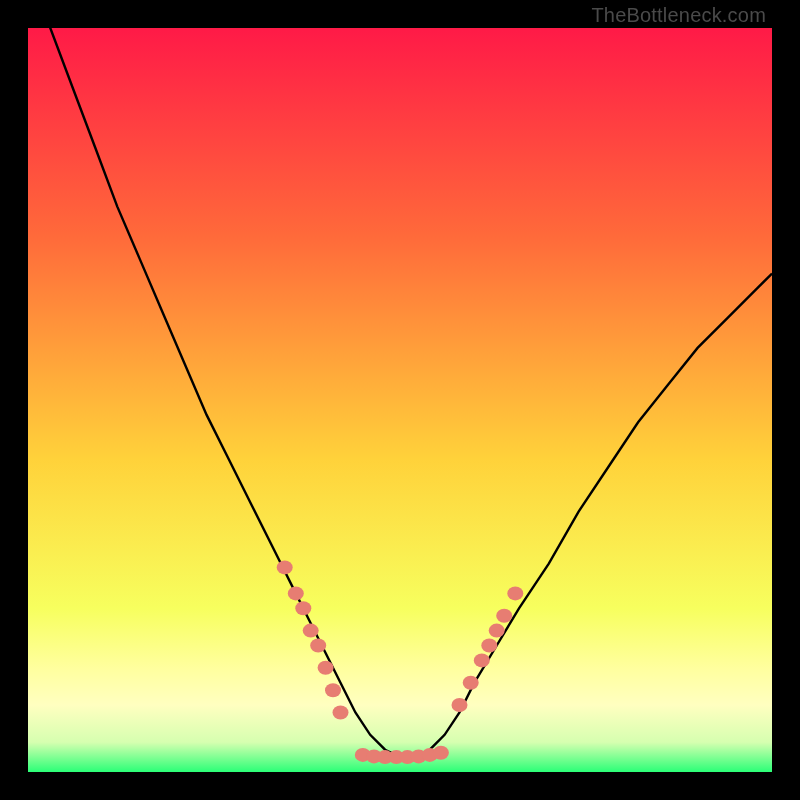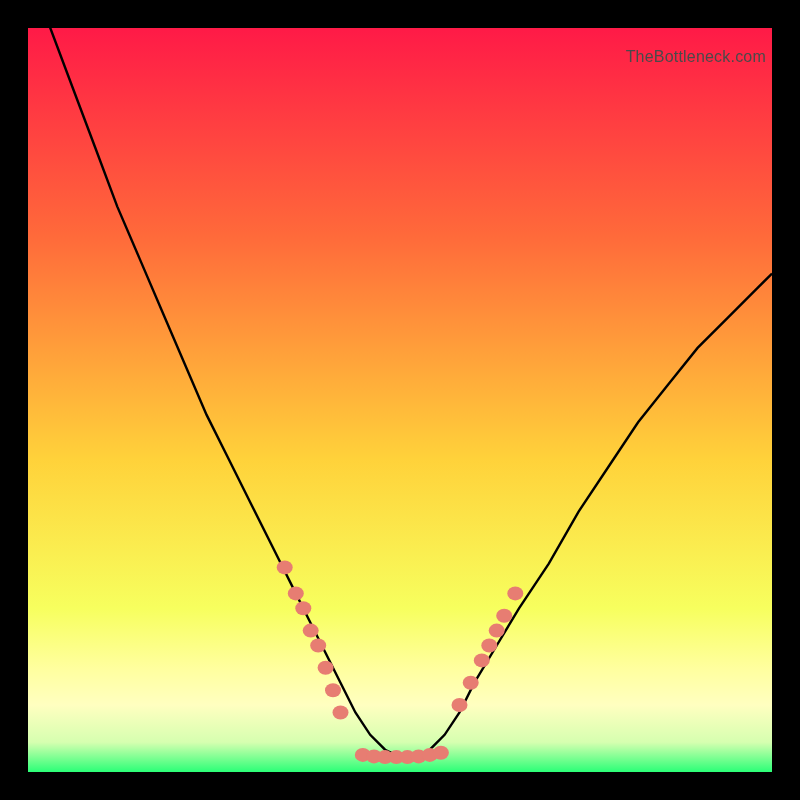--- a/index.html
+++ b/index.html
@@ -24,24 +24,23 @@
     left: 0;
     top: 0;
     width: 744px;
     height: 744px;
   }
   .watermark {
     position: absolute;
     top: 4px;
     right: 34px;
     color: #4a4a4a;
-    font-size: 16px;
+    font-size: 20px;
     letter-spacing: 0.2px;
     font-weight: 500;
-    margin-top: 44px;
   }
   svg { display: block; }
 </style>
 </head>
 <body>
 
 <div class="frame">
   <svg class="plot" viewBox="0 0 744 744">
     <defs>
       <linearGradient id="bg-grad" x1="0" y1="0" x2="0" y2="1">

